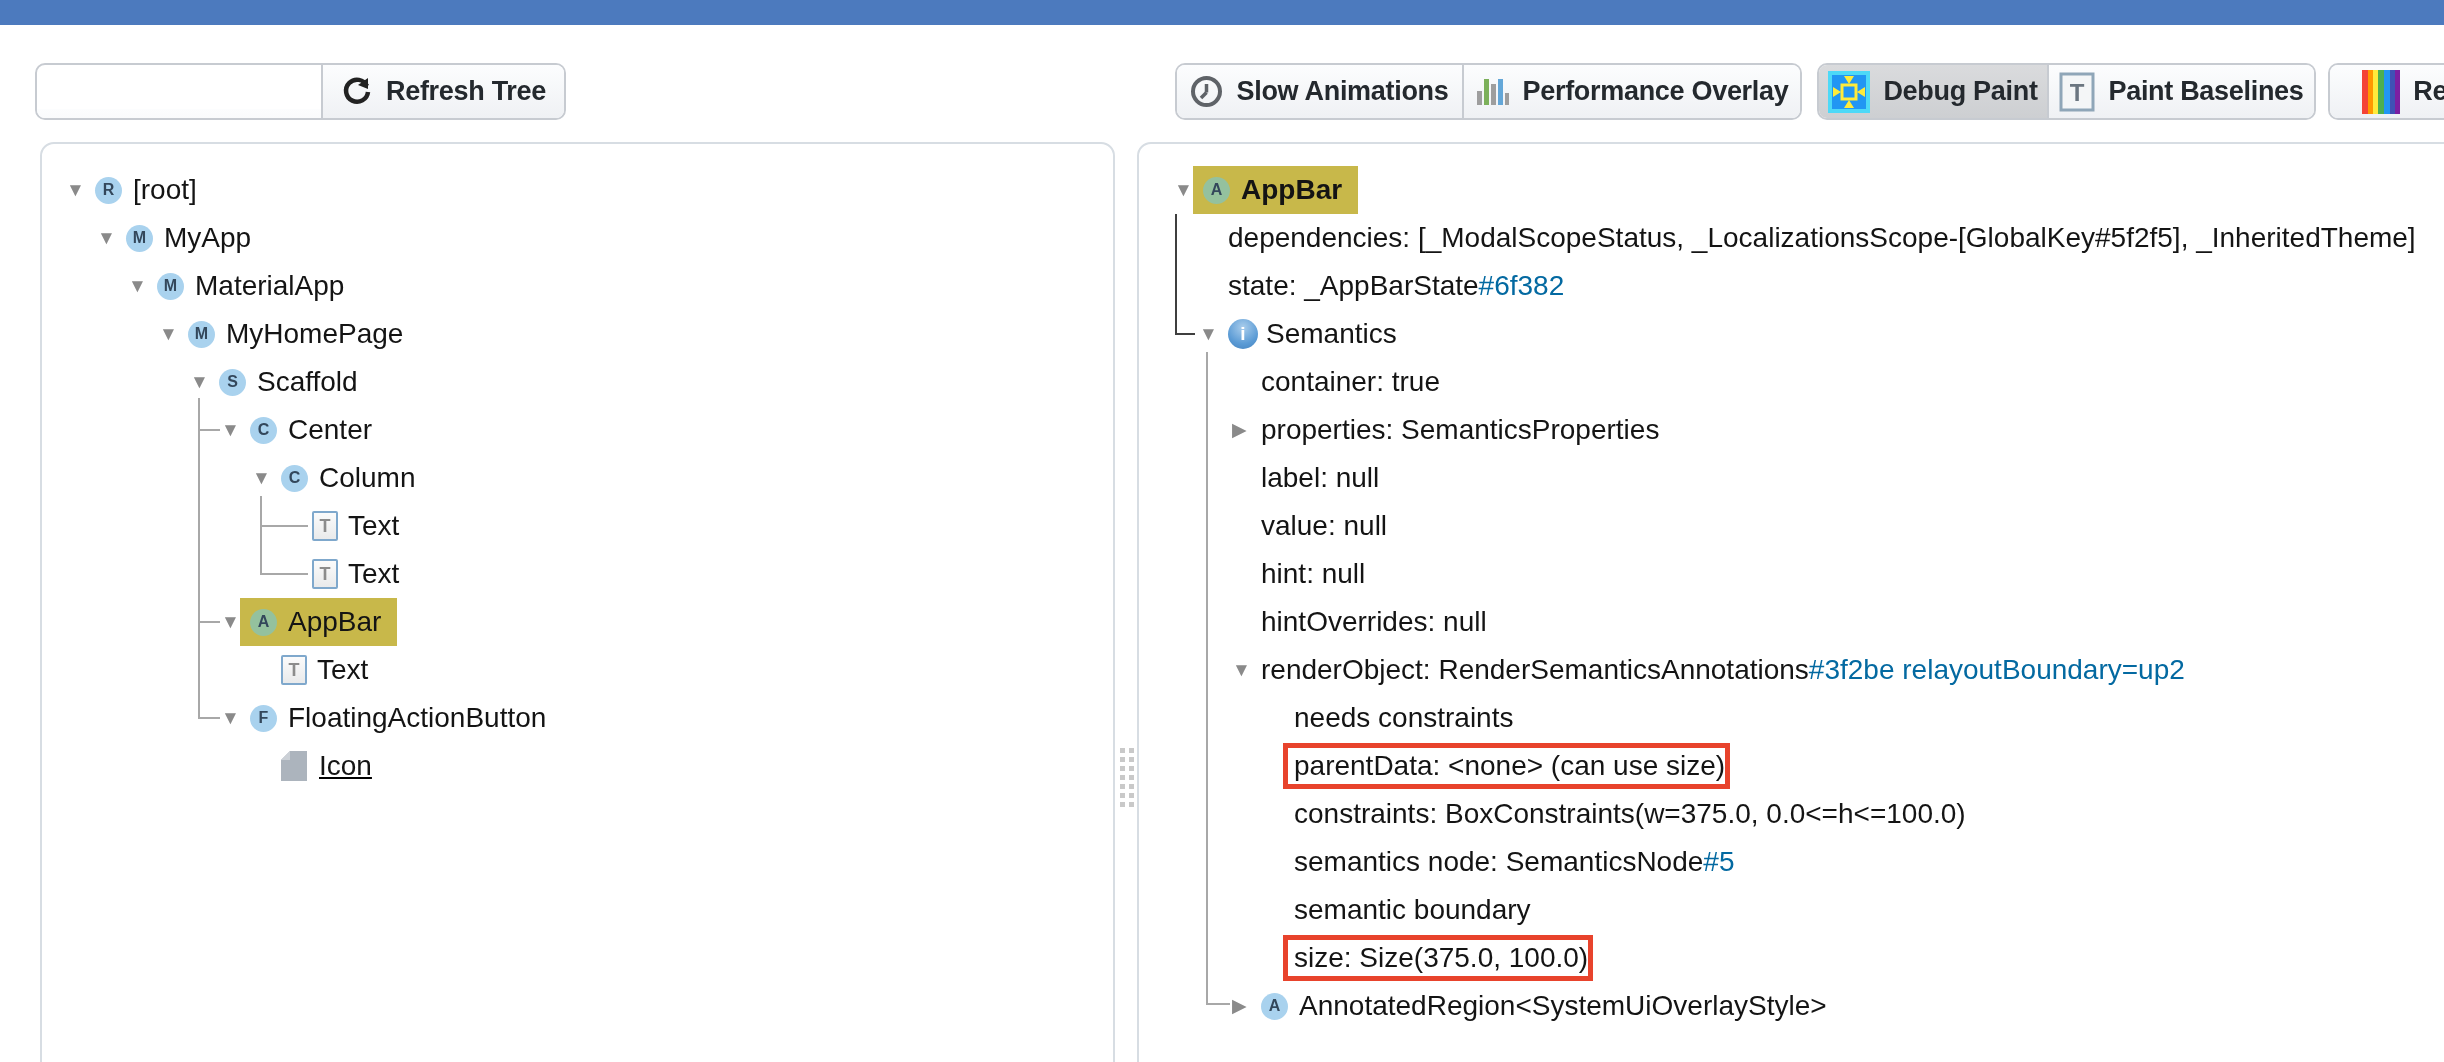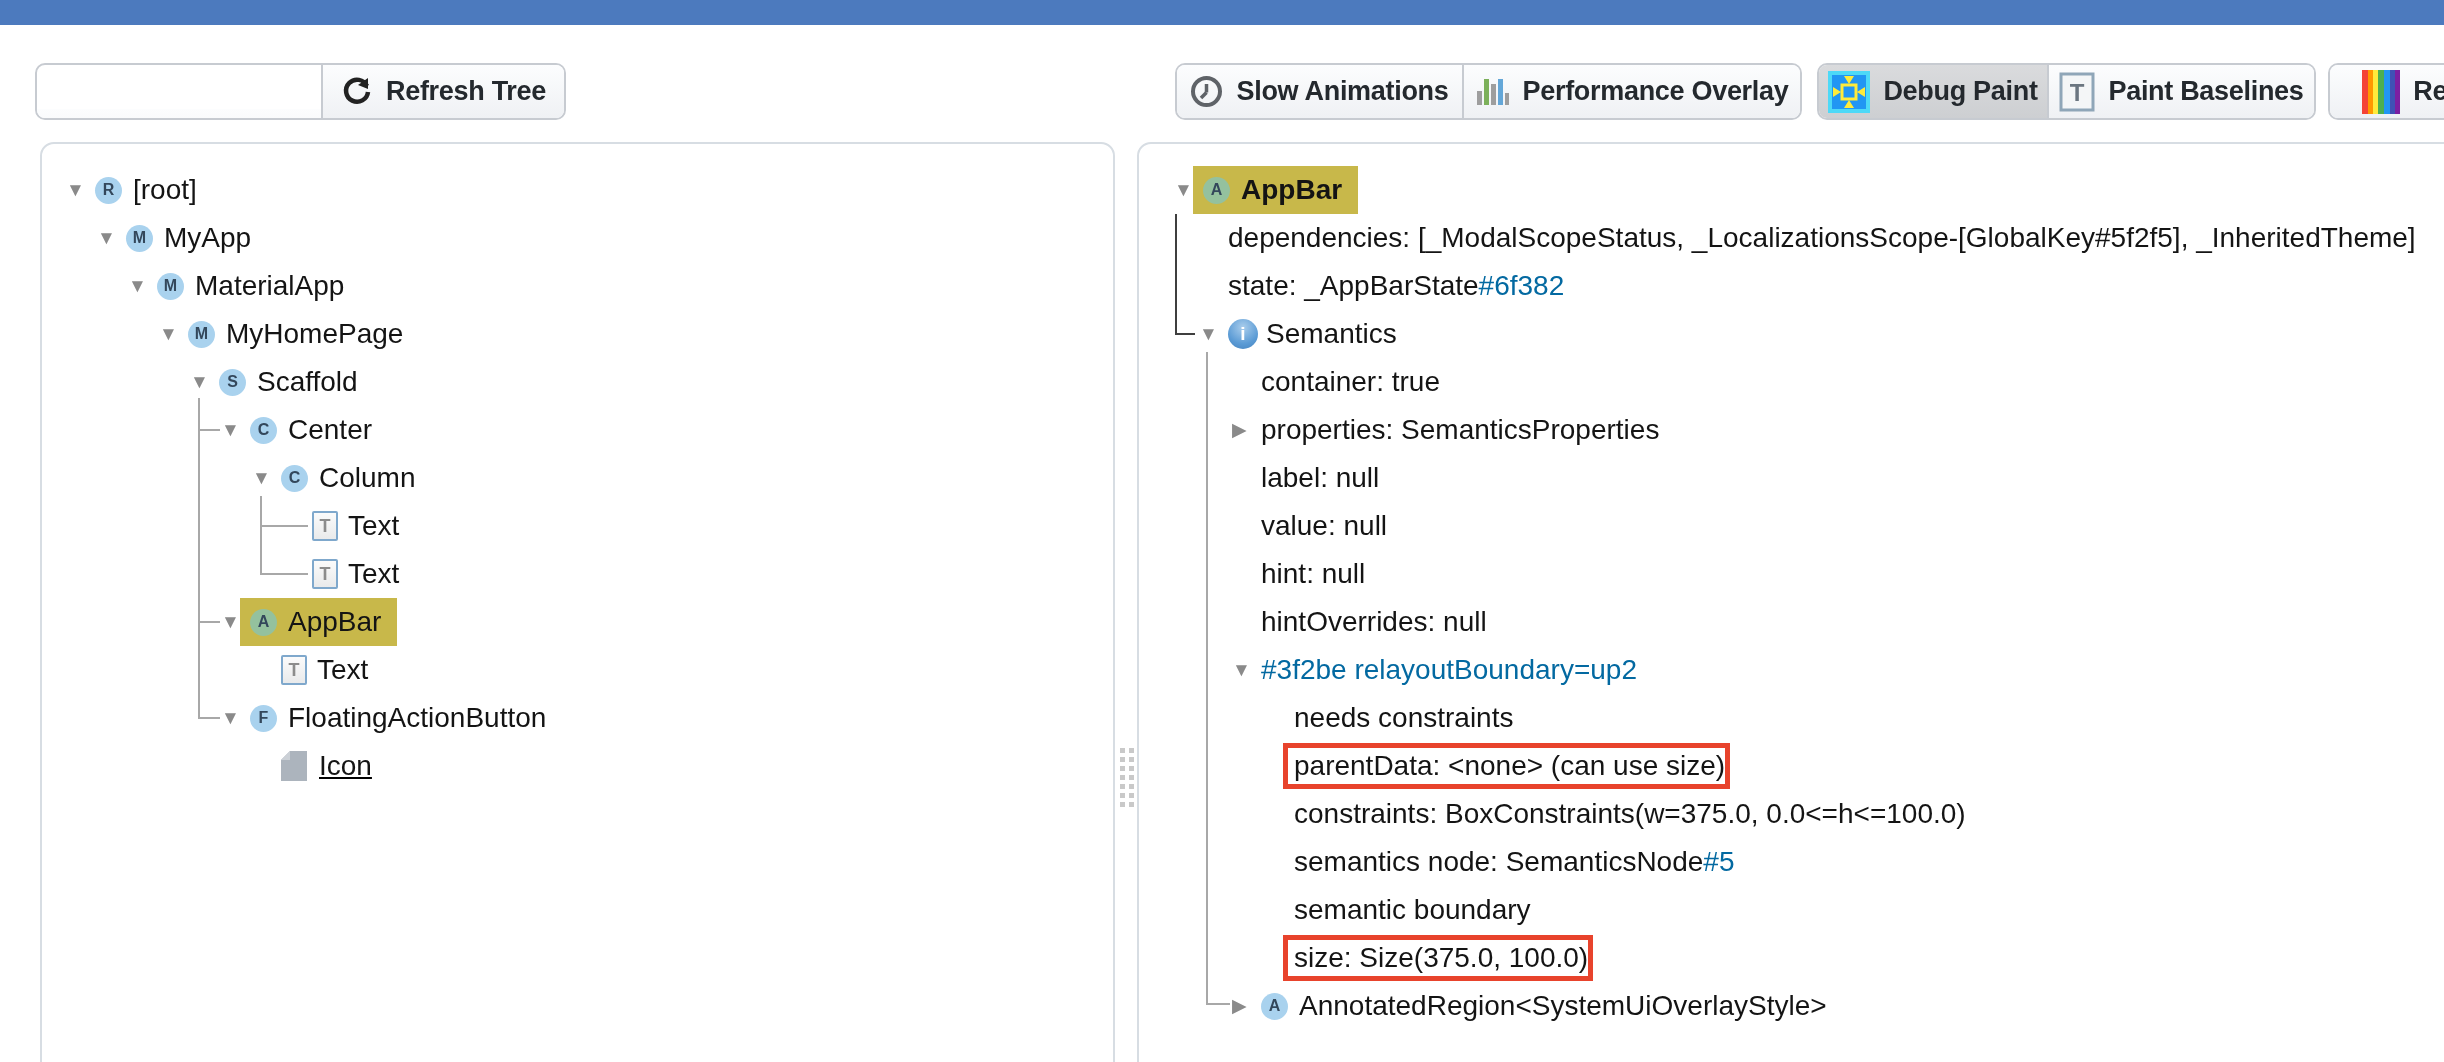--- a/index.html
+++ b/index.html
@@ -348,20 +348,21 @@
       </div>
       <div class="trow" style="padding-left: 93px;">
         <span class="arrow"></span>
         <span class="nodewrap">
           <span class="ptext">hintOverrides: null</span>
         </span>
       </div>
       <div class="trow" style="padding-left: 93px;">
         <span class="arrow">▼</span>
         <span class="nodewrap">
+          <span class="ptext">renderObject: RenderSemanticsAnnotations</span>
           <span class="ptext suffix">#3f2be relayoutBoundary=up2</span>
         </span>
       </div>
       <div class="trow" style="padding-left: 126px;">
         <span class="arrow"></span>
         <span class="nodewrap">
           <span class="ptext">needs constraints</span>
         </span>
       </div>
       <div class="trow" style="padding-left: 126px;">

